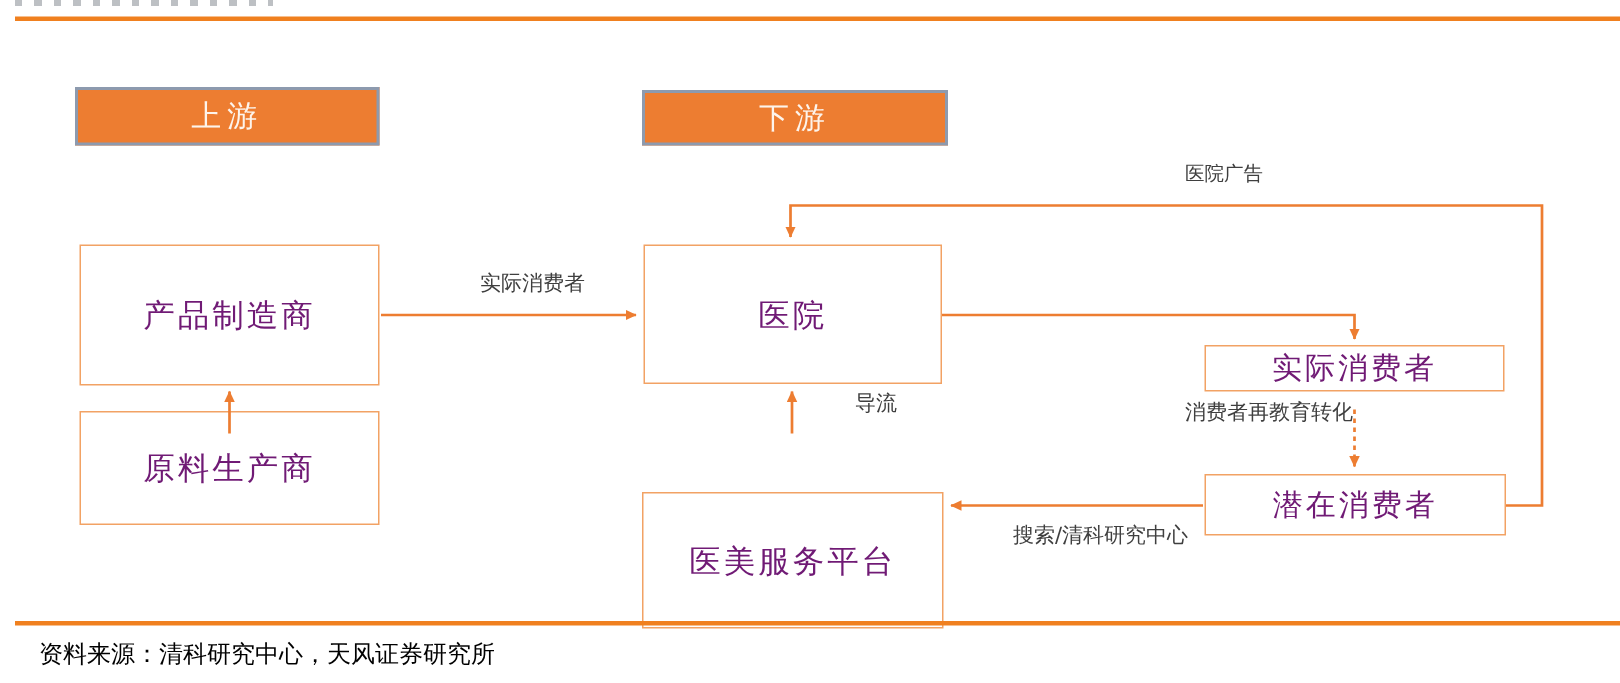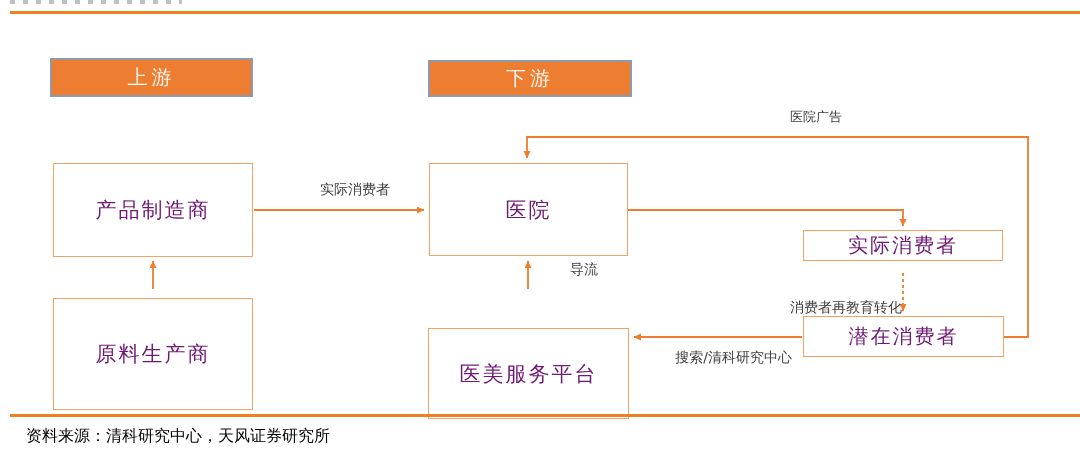--- a/index.html
+++ b/index.html
@@ -20,34 +20,34 @@
     font-size:20px; letter-spacing:4px;
   }
   .hdr-up   { left:50px;  top:58px; width:203px; height:39px; }
   .hdr-down { left:428px; top:60px; width:204px; height:37px; }
   .node {
     position:absolute; background:#ffffff; border:1.5px solid #f2a264; box-sizing:border-box;
     color:#701a75; display:flex; align-items:center; justify-content:center;
     font-size:21px; letter-spacing:2px; white-space:nowrap;
   }
   .n-product   { left:53px;  top:163px; width:200px; height:94px; }
-  .n-raw       { left:53px;  top:298px; width:200px; height:112px; }
+  .n-raw       { left:53px;  top:274px; width:200px; height:76px; }
   .n-hospital  { left:429px; top:163px; width:199px; height:93px; }
   .n-platform  { left:428px; top:290px; width:201px; height:91px;margin-top:38px; }
   .n-actual    { left:803px; top:230px; width:200px; height:31px; font-size:20px; }
   .n-potential { left:803px; top:316px; width:201px; height:41px; font-size:20px; }
   .connectors { position:absolute; left:0; top:0; width:1080px; height:455px; }
   .elabel {
     position:absolute; color:#3f3f3f; font-size:14px; text-align:right;
     white-space:nowrap; line-height:1.1;
   }
   .l-product-sales { left:290px; top:182px; width:100px; }
   .l-traffic       { left:540px; top:262px; width:58px;  }
   .l-hospital-ads  { left:752px; top:110px; width:90px;  font-size:13px; }
-  .l-reeducation   { left:754px; top:300px; width:148px; }
+  .l-reeducation   { left:754px; top:268px; width:148px; }
   .l-search        { left:634px; top:350px; width:158px; }
   .source-note {
     position:absolute; left:26px; top:426px; color:#000000; font-size:16px; white-space:nowrap;
   }
 </style>
 </head>
 <body>
 
 <div class="stage">
 

